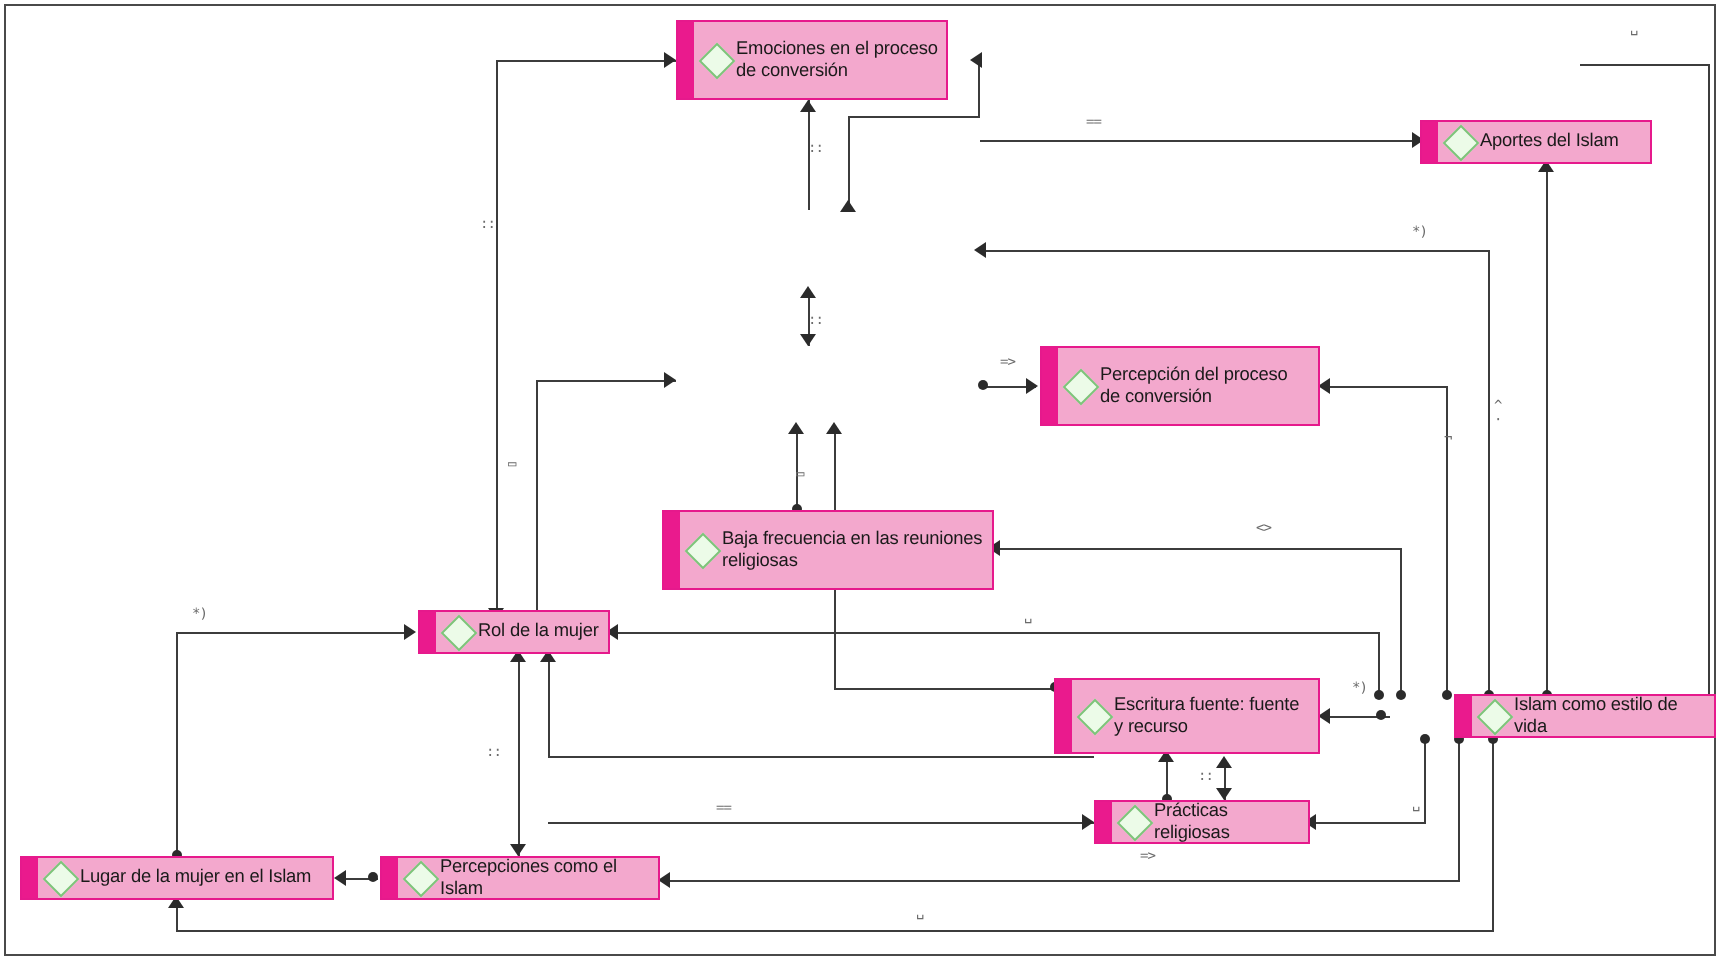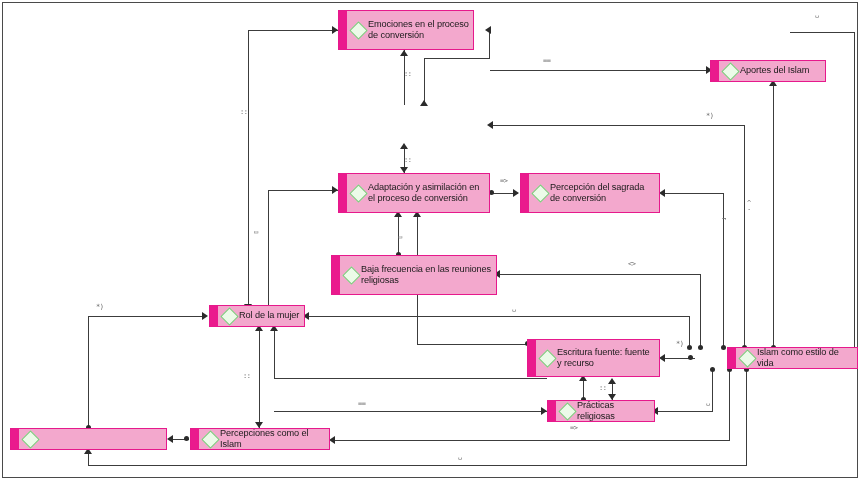--- a/index.html
+++ b/index.html
@@ -199,30 +199,25 @@
     <div class="lbl">Emociones en el proceso de conversión</div>
   </div>
 
   <div class="node" style="left:710px;top:60px;width:116px;height:22px;">
     <div class="bar"></div>
     <div class="dia"></div>
     <div class="lbl">Aportes del Islam</div>
   </div>
 
 
-  <div class="node" style="left:338px;top:173px;width:152px;height:40px;">
-    <div class="bar"></div>
-    <div class="dia"></div>
-    <div class="lbl">Adaptación y asimilación en el proceso de conversión</div>
-  </div>
 
   <div class="node" style="left:520px;top:173px;width:140px;height:40px;">
     <div class="bar"></div>
     <div class="dia"></div>
-    <div class="lbl">Percepción del sagrada de conversión</div>
+    <div class="lbl">Percepción del proceso de conversión</div>
   </div>
 
   <div class="node" style="left:331px;top:255px;width:166px;height:40px;">
     <div class="bar"></div>
     <div class="dia"></div>
     <div class="lbl">Baja frecuencia en las reuniones religiosas</div>
   </div>
 
   <div class="node" style="left:209px;top:305px;width:96px;height:22px;">
     <div class="bar"></div>
@@ -244,20 +239,21 @@
 
   <div class="node" style="left:547px;top:400px;width:108px;height:22px;">
     <div class="bar"></div>
     <div class="dia"></div>
     <div class="lbl">Prácticas religiosas</div>
   </div>
 
   <div class="node" style="left:10px;top:428px;width:157px;height:22px;">
     <div class="bar"></div>
     <div class="dia"></div>
+    <div class="lbl">Lugar de la mujer en el Islam</div>
   </div>
 
   <div class="node" style="left:190px;top:428px;width:140px;height:22px;">
     <div class="bar"></div>
     <div class="dia"></div>
     <div class="lbl">Percepciones como el Islam</div>
   </div>
 
   <div id="edge-label-layer">
     <div class="elabel" style="left:815px;top:10px;">␣</div>

